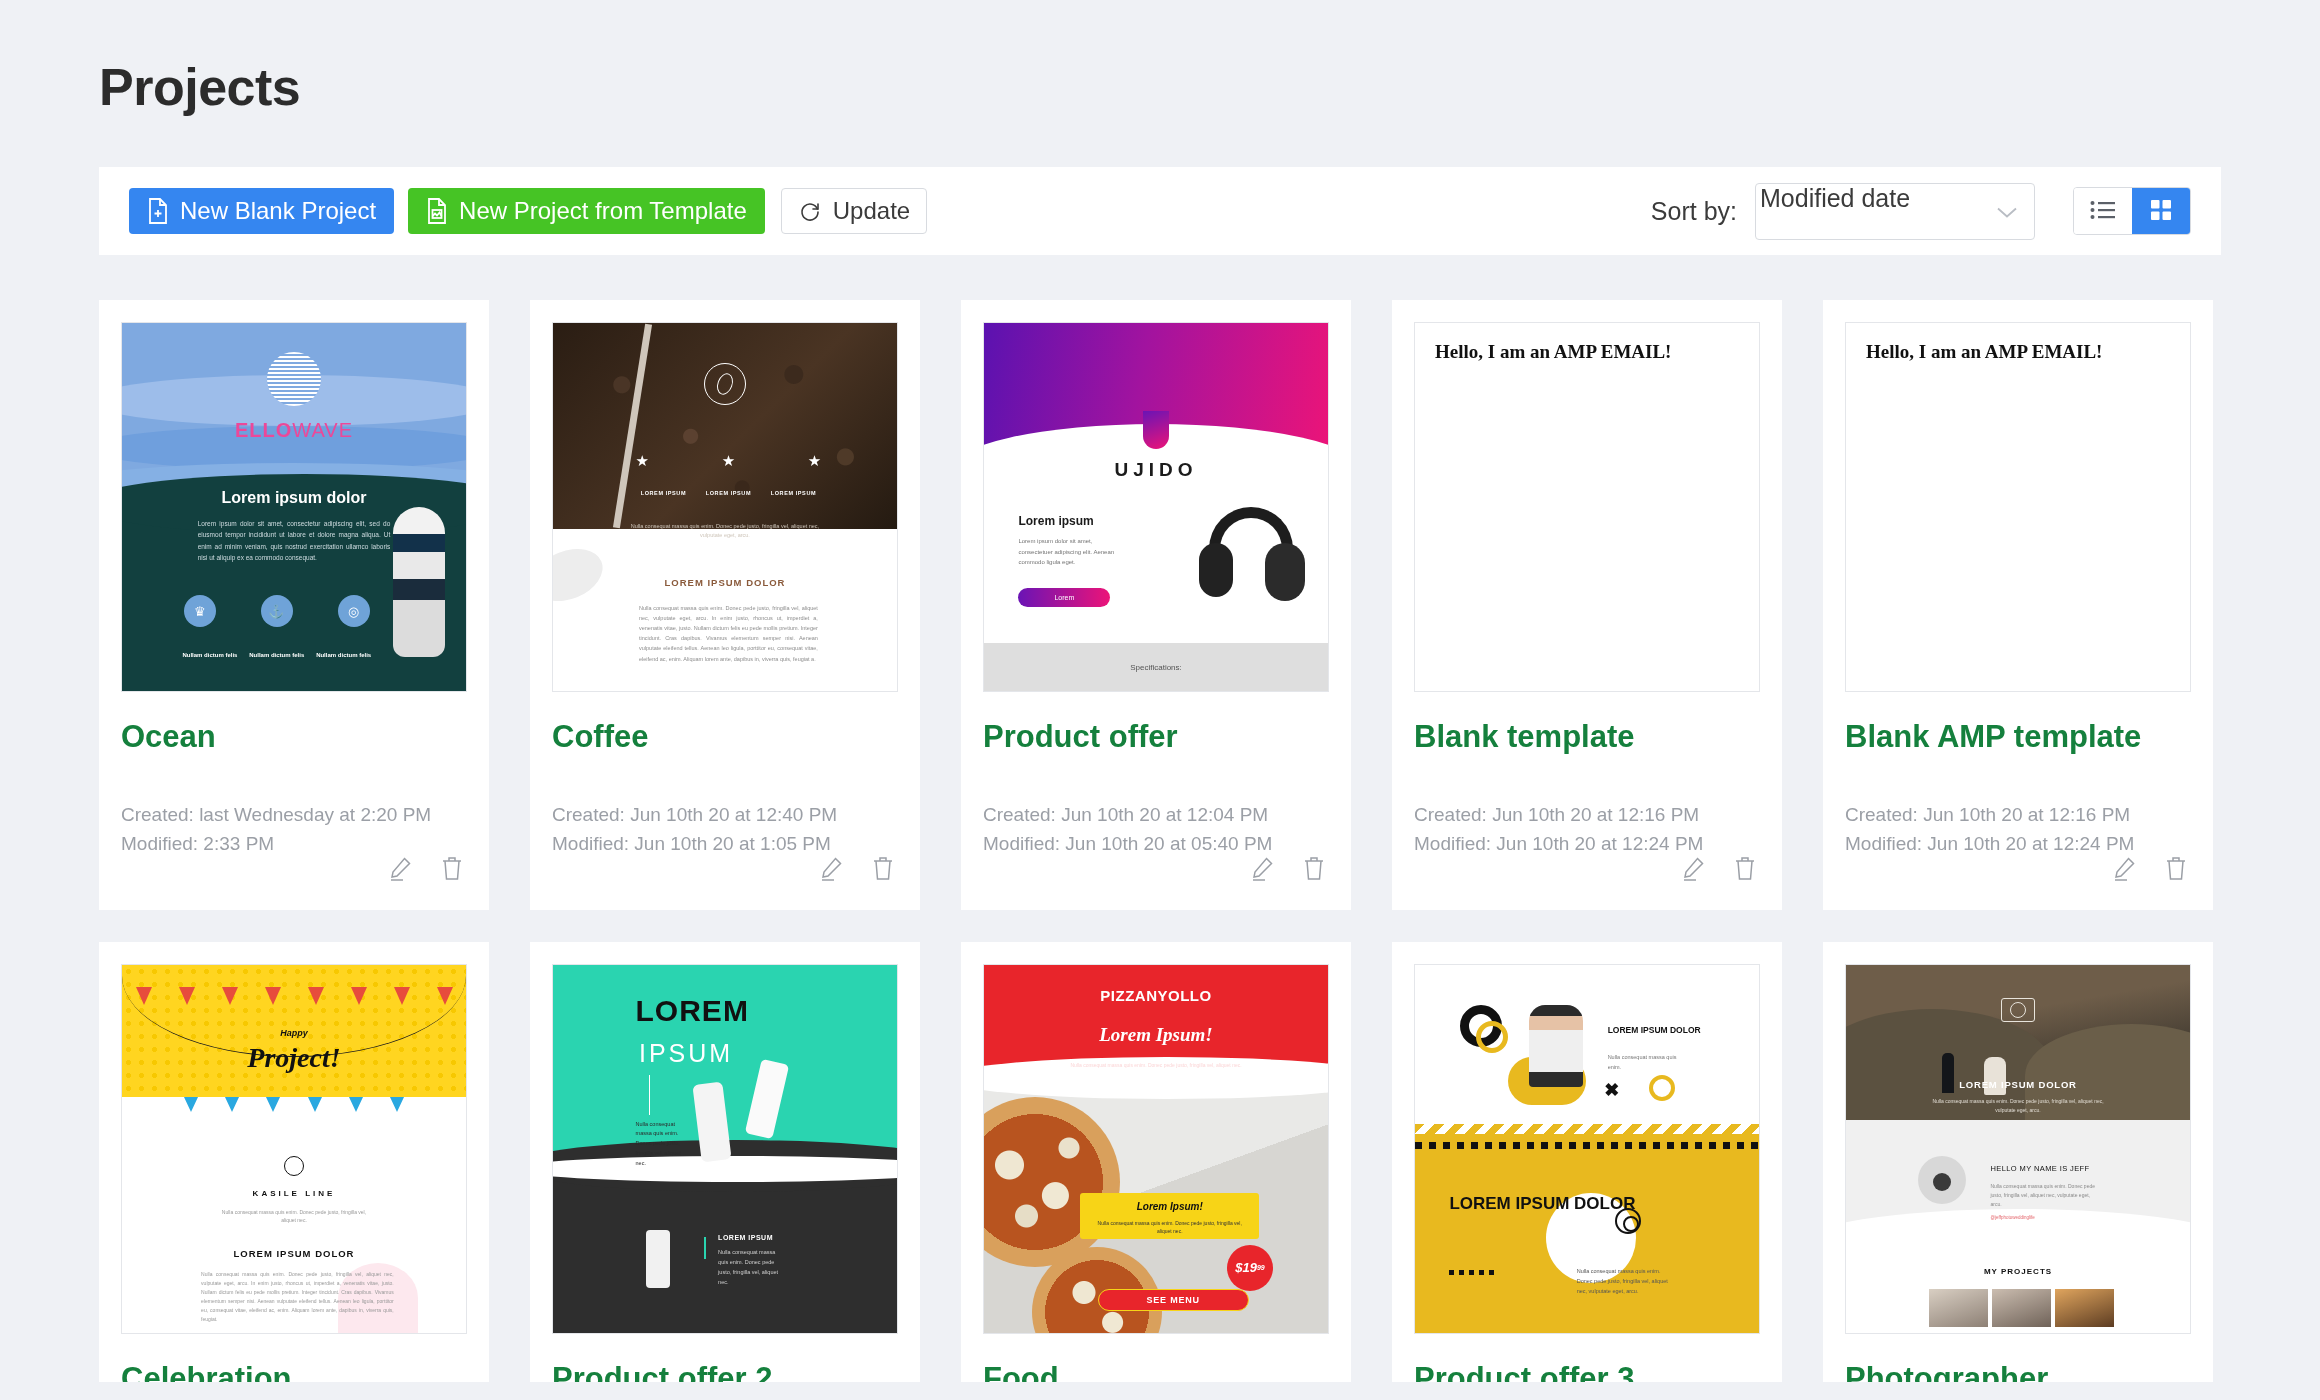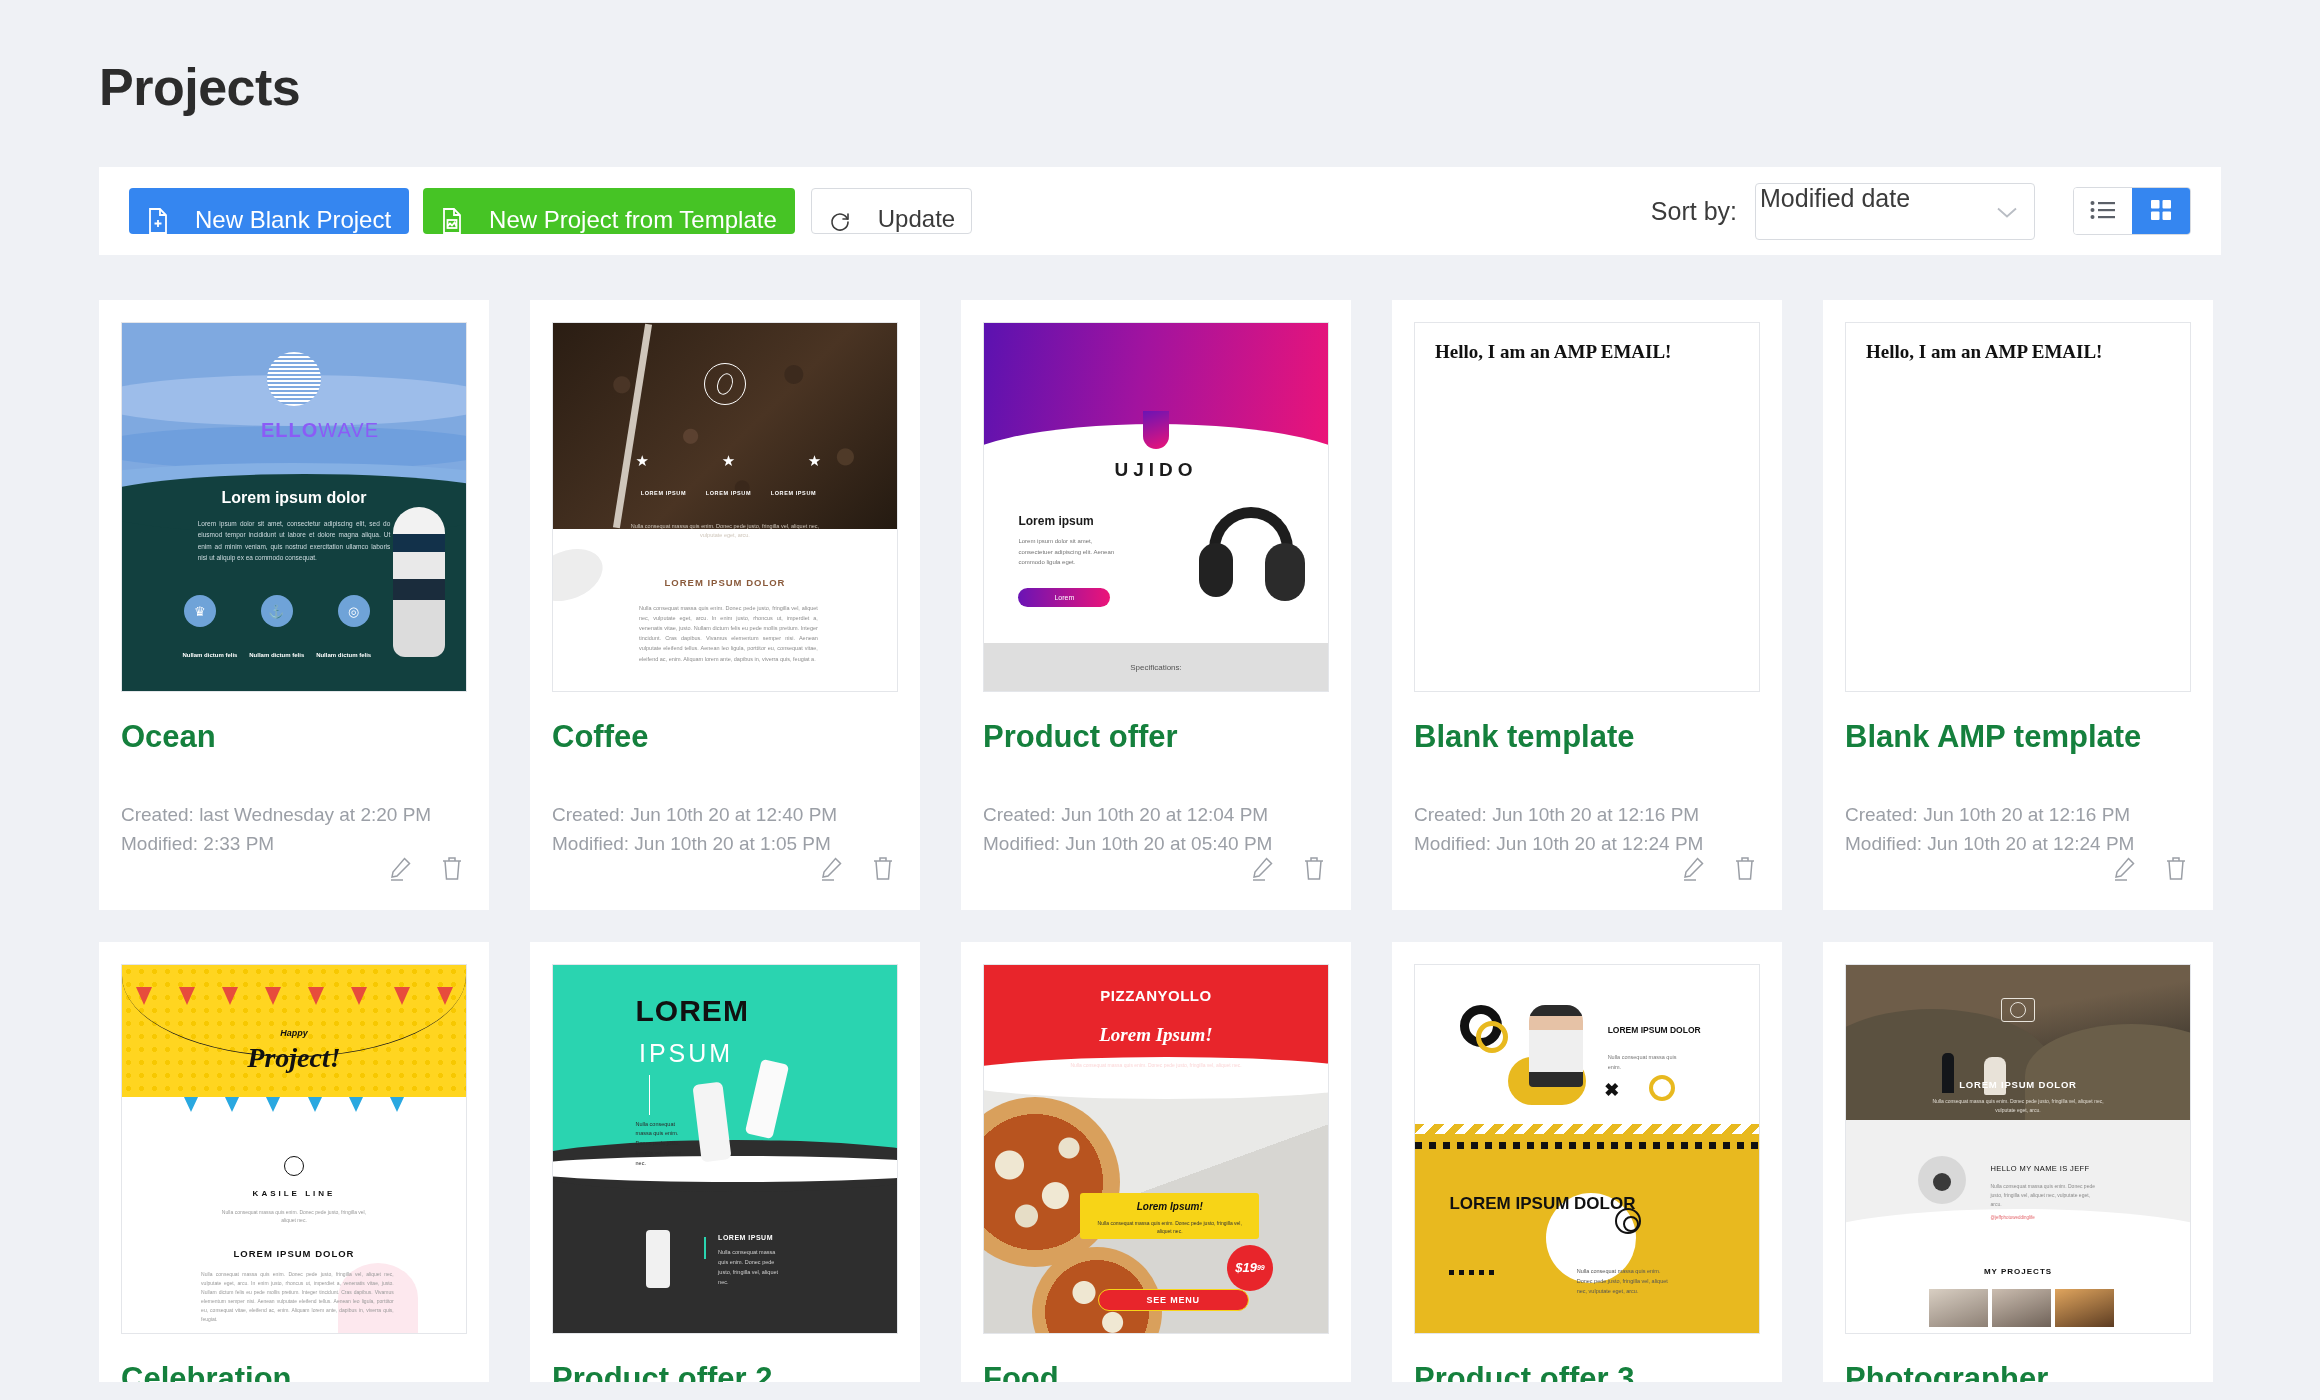--- a/index.html
+++ b/index.html
@@ -21,21 +21,21 @@
 
   
   .toolbar {
     position: absolute; left: 99px; top: 167px;
     width: 2122px; height: 88px;
     background: #ffffff;
     display: flex; align-items: center;
     padding: 0 30px;
   }
   .btn {
-    display: inline-flex; align-items: flex-end; gap: 26px;
+    display: inline-flex; align-items: center; gap: 11px;
     height: 46px; padding: 0 18px;
     border-radius: 4px; border: none;
     font-size: 24px; font-family: "Liberation Sans", sans-serif;
     cursor: pointer; white-space: nowrap;
   }
   .btn-blue  { background: #3586f0; color: #fff; }
   .btn-green { background: #46c425; color: #fff; margin-left: 14px; }
   .btn-white {
     background: #fff; color: #3b3b3b;
     border: 1px solid #d8dbe0; margin-left: 16px;
@@ -126,21 +126,21 @@
   .ocean-w3 { position:absolute; left:-20%; top:38%; width:140%; height:13%;
     background:#85b0e4; border-radius:50%; }
   .ocean-sea { position:absolute; left:0; bottom:0; width:100%; height:52%;
     background:#12403f; }
   .ocean-sea:before { content:''; position:absolute; left:-12%; top:-26px;
     width:130%; height:60px; background:#12403f; border-radius:50%; }
   .ocean-logo { position:absolute; left:50%; top:8%; transform:translateX(-50%);
     width:54px; height:54px; border-radius:50%;
     background: repeating-linear-gradient(#fff 0 2px, #7fa9e0 2px 4px); }
   .ocean-brand { position:absolute; left:50%; top:26%; transform:translateX(-50%);
-    color:#8b5cf6; font-size:20px; letter-spacing:1px; white-space:nowrap;margin-left:26px; }
+    color:#ec4899; font-size:20px; letter-spacing:1px; white-space:nowrap; }
   .ocean-brand b { font-weight:bold; }
   .ocean-h { position:absolute; left:50%; top:45%; transform:translateX(-50%);
     color:#fff; font-size:16px; font-weight:bold; white-space:nowrap; }
   .ocean-p { position:absolute; left:22%; top:53%; width:56%;
     color:#cfdce0; font-size:6.5px; line-height:1.75; text-align:justify; }
   .ocean-badges { position:absolute; left:18%; top:74%; width:54%;
     display:flex; justify-content:space-between; }
   .ocean-badge { width:32px; height:32px; border-radius:50%;
     background:#6fa3d8; display:flex; align-items:center; justify-content:center;
     color:#fff; font-size:13px; }

